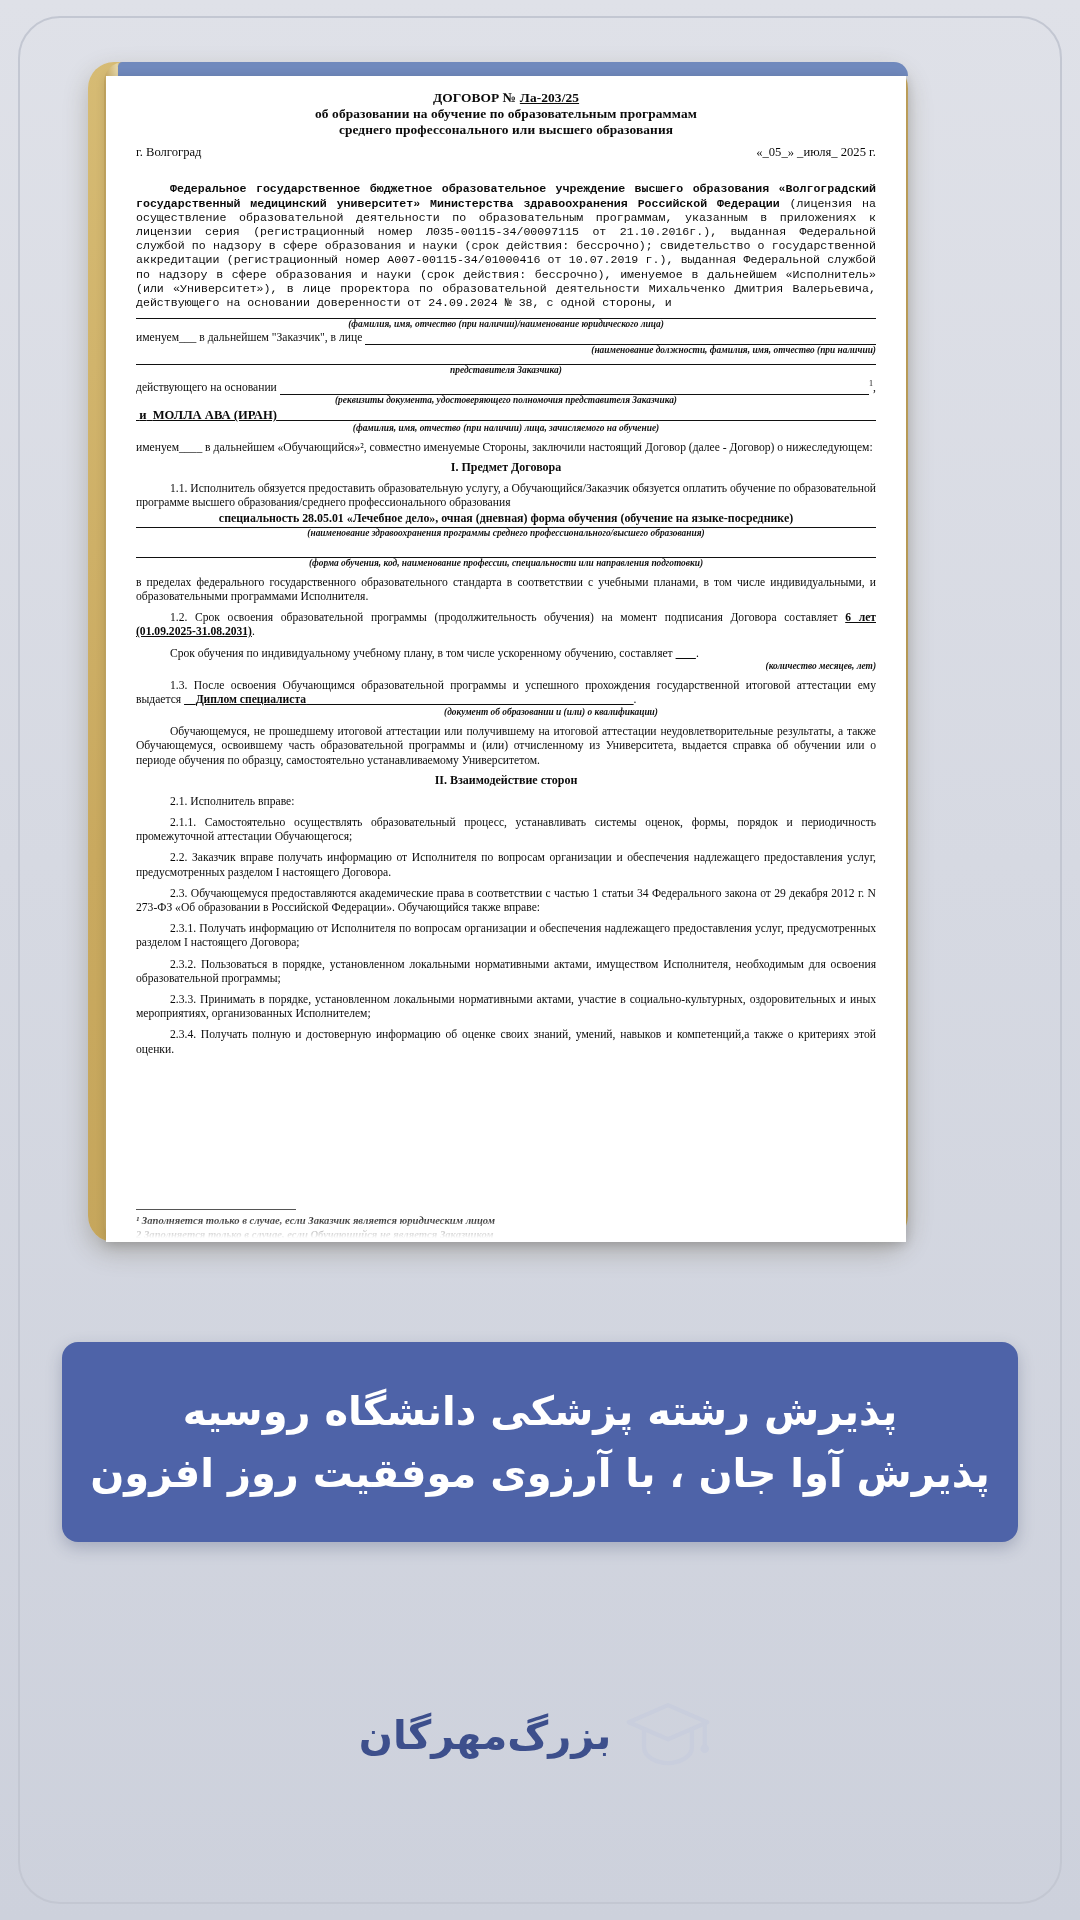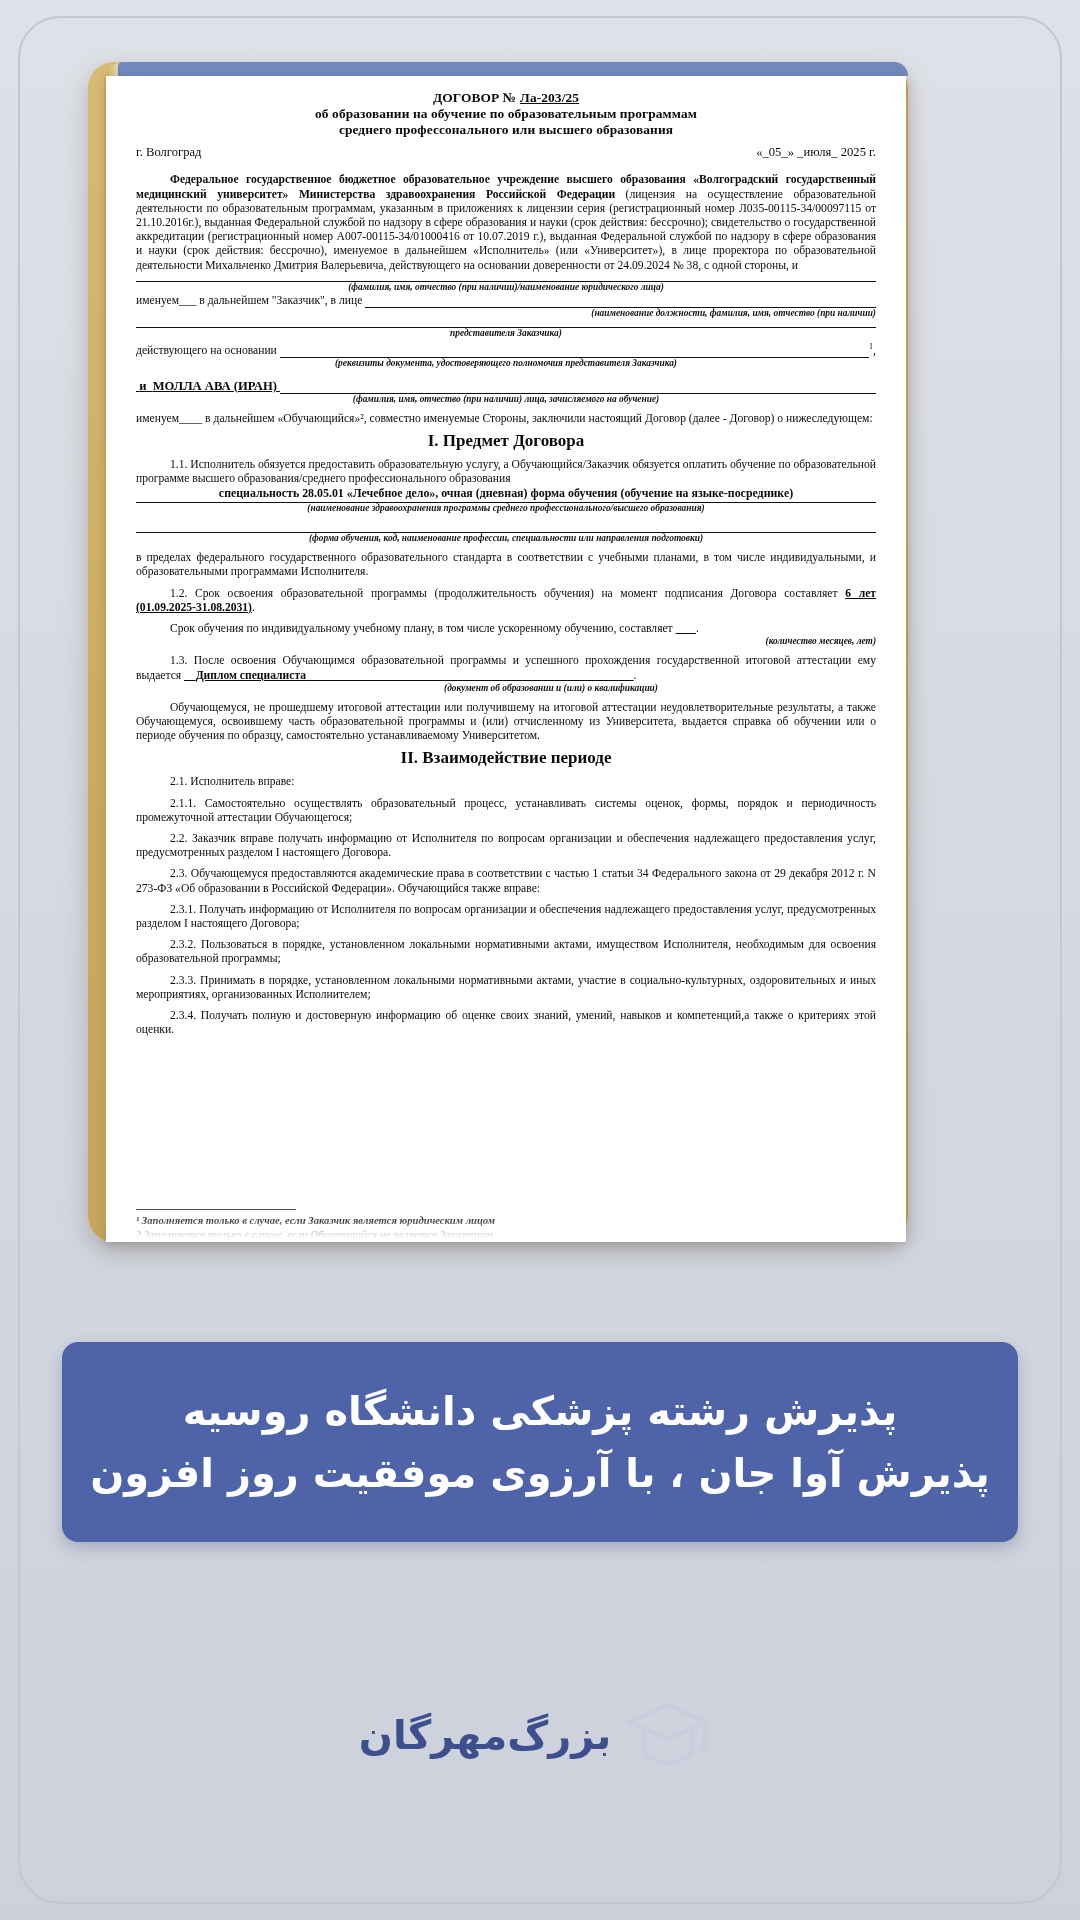--- a/index.html
+++ b/index.html
@@ -78,24 +78,24 @@
     font-size:12.6px; margin-top:8px;
   }
   p.just {
     text-align: justify;
     font-size: 11.6px;
     line-height: 14.2px;
     text-indent: 34px;
     margin-top: 7px;
   }
   p.just.nind { text-indent: 0; }
-  p.just.first { margin-top: 13px; }
+  p.just.first { margin-top: 22px; font-family: Liberation Mono, monospace; }
   .b { font-weight: 700; }
   .secttl {
-    text-align:center; font-weight:700; font-size:17px;
+    text-align:center; font-weight:700; font-size:12px;
     margin-top: 5px; margin-bottom: 1px;
   }
   .cap {
     text-align:center;
     font-style: italic;
     font-weight: 700;
     font-size: 9.4px;
     line-height: 11px;
     color: #111;
   }
@@ -110,21 +110,21 @@
     margin-top: 1px;
   }
   .line-lbl .txt { white-space: nowrap; }
   .line-lbl .fill { flex:1; border-bottom:1px solid #111; height:12px; margin-left:3px;}
   .line-lbl .tail { white-space:nowrap; }
   .ul { text-decoration: underline; }
   sup { font-size: 8px; vertical-align: super; }
 
   
   .namerow {
-    display:flex; align-items:flex-end; font-size:11.8px; margin-top:10px;
+    display:flex; align-items:flex-start; font-size:11.8px; margin-top:2px;
   }
   .namerow .nm { font-weight:700; text-decoration: underline; white-space:nowrap; font-size:12.6px;}
   .namerow .fill { flex:1; border-bottom:1px solid #111; height:13px; }
 
   
   .spec {
     font-weight:700; font-size:11.9px; text-align:center;
     border-bottom:1px solid #111; padding-bottom:1px;
   }
   .emptyline { border-bottom:1px solid #111; height:0; margin-top:18px; }
@@ -245,21 +245,21 @@
     <p class="just"><span>1.2. Срок освоения образовательной программы (продолжительность обучения) на момент подписания Договора составляет </span><span class="b ul">6 лет (01.09.2025-31.08.2031)</span><span>.</span></p>
 
     <p class="just"><span>Срок обучения по индивидуальному учебному плану, в том числе ускоренному обучению, составляет </span><span style="text-decoration:underline">&nbsp;&nbsp;&nbsp;&nbsp;&nbsp;&nbsp;&nbsp;</span><span>.</span></p>
     <div class="cap r">(количество месяцев, лет)</div>
 
     <p class="just"><span>1.3. После освоения Обучающимся образовательной программы и успешного прохождения государственной итоговой аттестации ему выдается </span><span style="text-decoration:underline">&nbsp;&nbsp;&nbsp;&nbsp;</span><span class="b" style="text-decoration:underline">Диплом специалиста</span><span style="text-decoration:underline">&nbsp;&nbsp;&nbsp;&nbsp;&nbsp;&nbsp;&nbsp;&nbsp;&nbsp;&nbsp;&nbsp;&nbsp;&nbsp;&nbsp;&nbsp;&nbsp;&nbsp;&nbsp;&nbsp;&nbsp;&nbsp;&nbsp;&nbsp;&nbsp;&nbsp;&nbsp;&nbsp;&nbsp;&nbsp;&nbsp;&nbsp;&nbsp;&nbsp;&nbsp;&nbsp;&nbsp;&nbsp;&nbsp;&nbsp;&nbsp;&nbsp;&nbsp;&nbsp;&nbsp;&nbsp;&nbsp;&nbsp;&nbsp;&nbsp;&nbsp;&nbsp;&nbsp;&nbsp;&nbsp;&nbsp;&nbsp;&nbsp;&nbsp;&nbsp;&nbsp;&nbsp;&nbsp;&nbsp;&nbsp;&nbsp;&nbsp;&nbsp;&nbsp;&nbsp;&nbsp;&nbsp;&nbsp;&nbsp;&nbsp;&nbsp;&nbsp;&nbsp;&nbsp;&nbsp;&nbsp;&nbsp;&nbsp;&nbsp;&nbsp;&nbsp;&nbsp;&nbsp;&nbsp;&nbsp;&nbsp;&nbsp;&nbsp;&nbsp;&nbsp;&nbsp;&nbsp;&nbsp;&nbsp;&nbsp;&nbsp;&nbsp;&nbsp;&nbsp;&nbsp;&nbsp;&nbsp;&nbsp;&nbsp;&nbsp;&nbsp;&nbsp;&nbsp;&nbsp;</span>.</p>
     <div class="cap c2">(документ об образовании и (или) о квалификации)</div>
 
     <p class="just">Обучающемуся, не прошедшему итоговой аттестации или получившему на итоговой аттестации неудовлетворительные результаты, а также Обучающемуся, освоившему часть образовательной программы и (или) отчисленному из Университета, выдается справка об обучении или о периоде обучения по образцу, самостоятельно устанавливаемому Университетом.</p>
 
-    <div class="secttl">II. Взаимодействие периоде</div>
+    <div class="secttl">II. Взаимодействие сторон</div>
 
     <p class="just">2.1. Исполнитель вправе:</p>
     <p class="just">2.1.1. Самостоятельно осуществлять образовательный процесс, устанавливать системы оценок, формы, порядок и периодичность промежуточной аттестации Обучающегося;</p>
     <p class="just">2.2. Заказчик вправе получать информацию от Исполнителя по вопросам организации и обеспечения надлежащего предоставления услуг, предусмотренных разделом I настоящего Договора.</p>
     <p class="just">2.3. Обучающемуся предоставляются академические права в соответствии с частью 1 статьи 34 Федерального закона от 29 декабря 2012 г. N 273-ФЗ «Об образовании в Российской Федерации». Обучающийся также вправе:</p>
     <p class="just">2.3.1. Получать информацию от Исполнителя по вопросам организации и обеспечения надлежащего предоставления услуг, предусмотренных разделом I настоящего Договора;</p>
     <p class="just">2.3.2. Пользоваться в порядке, установленном локальными нормативными актами, имуществом Исполнителя, необходимым для освоения образовательной программы;</p>
     <p class="just">2.3.3. Принимать в порядке, установленном локальными нормативными актами, участие в социально-культурных, оздоровительных и иных мероприятиях, организованных Исполнителем;</p>
     <p class="just">2.3.4. Получать полную и достоверную информацию об оценке своих знаний, умений, навыков и компетенций,а также о критериях этой оценки.</p>
 

